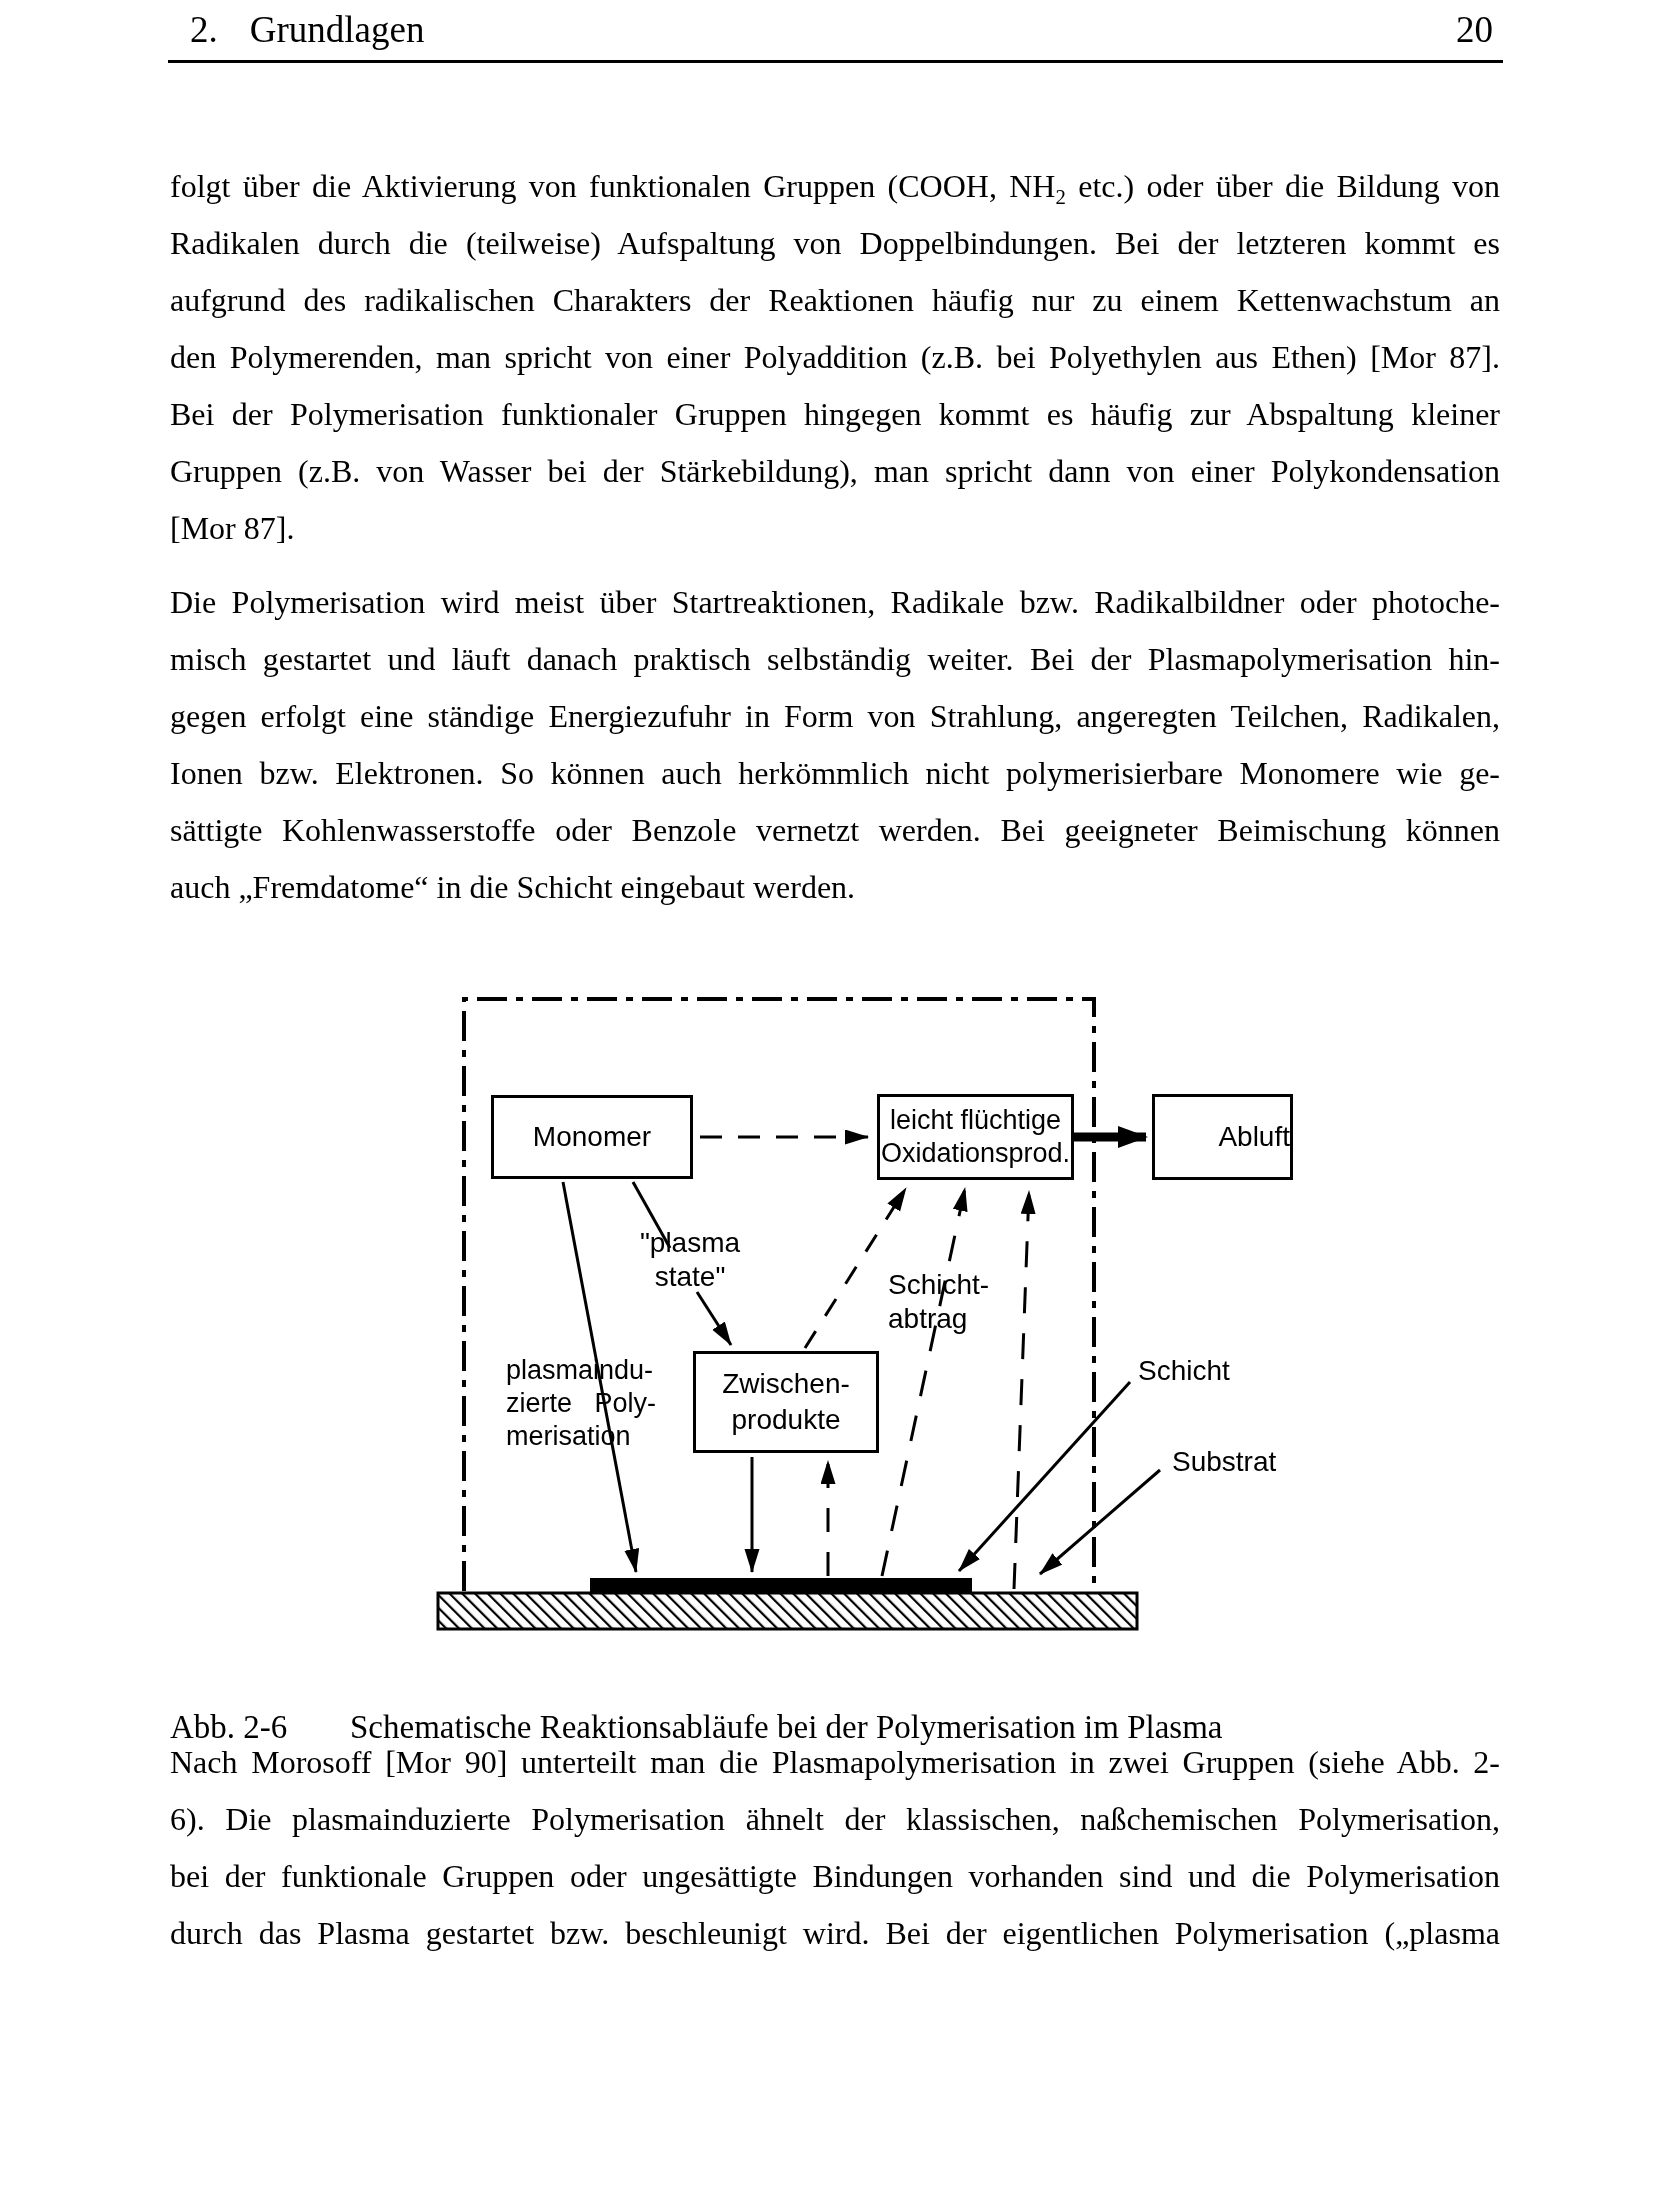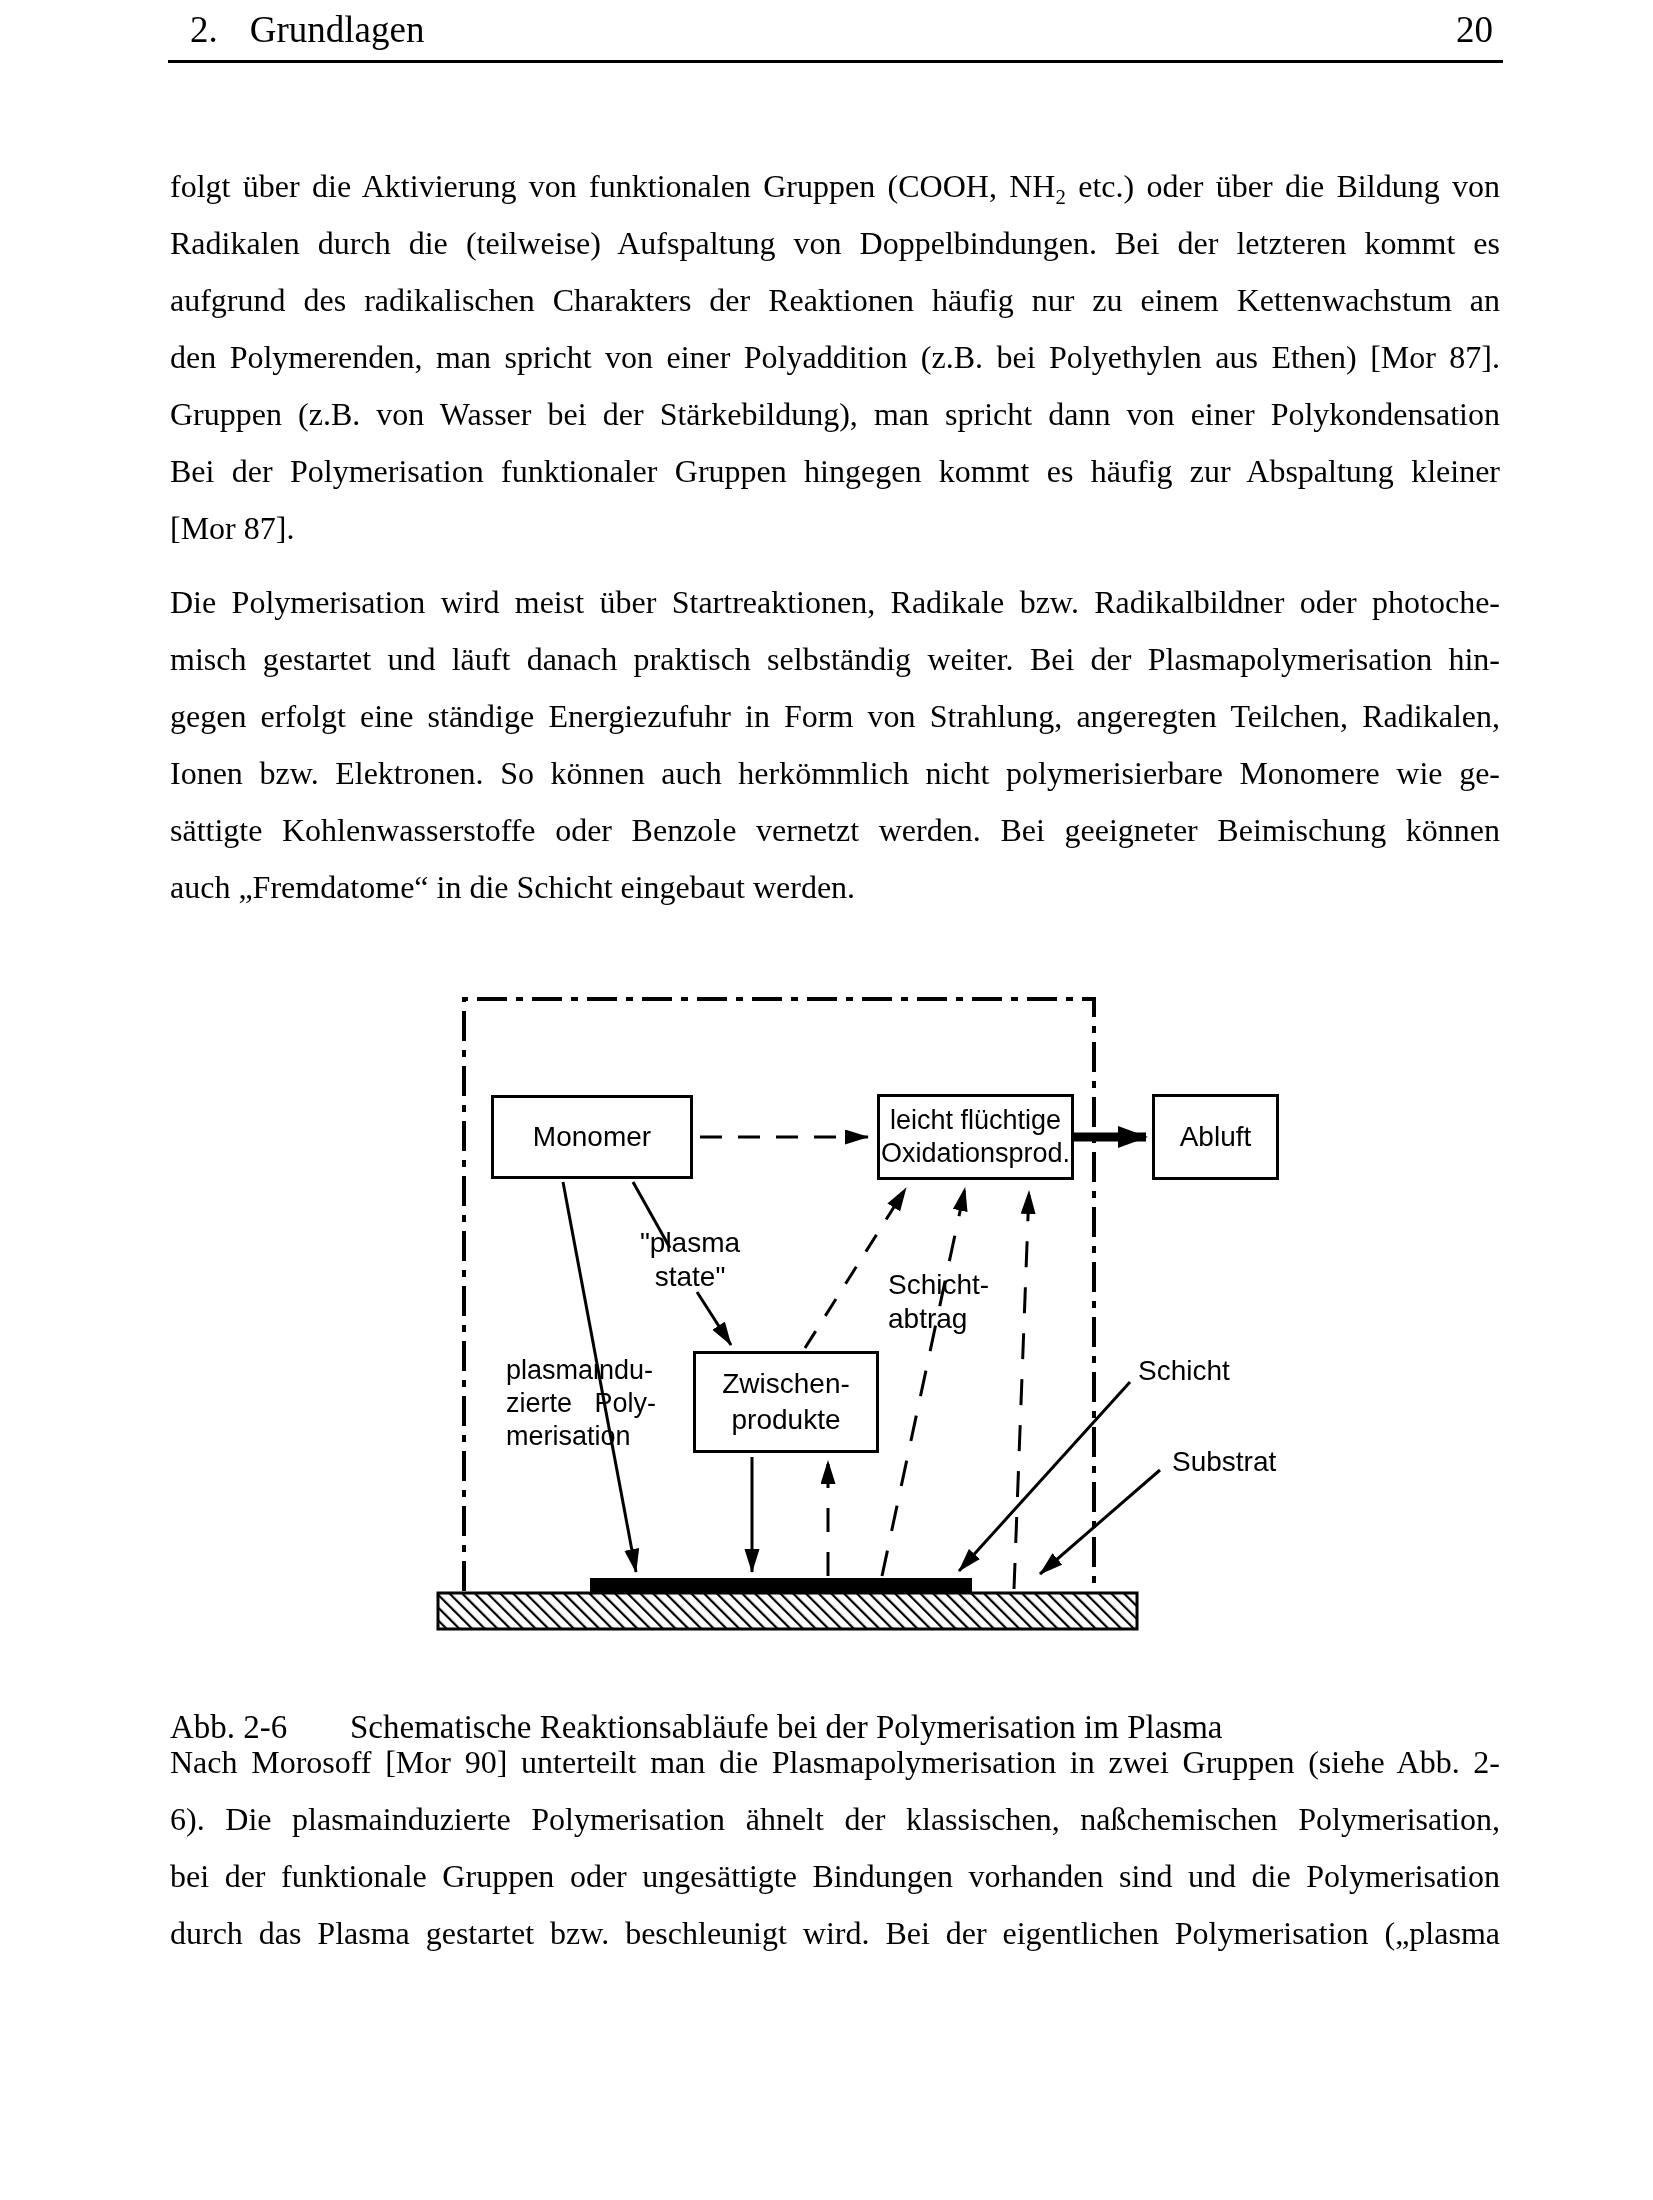--- a/index.html
+++ b/index.html
@@ -29,21 +29,21 @@
   
   #figure{position:absolute;left:420px;top:980px;width:920px;height:680px;font-family:"Liberation Sans", sans-serif;}
   #fig-svg{position:absolute;left:0;top:0;}
   .dbox{
     position:absolute;background:#fff;border:3px solid #000;box-sizing:border-box;
     display:flex;flex-direction:column;justify-content:center;align-items:center;
     font-size:28px;line-height:34px;text-align:center;
   }
   #box-monomer{left:71px;top:115px;width:202px;height:84px;}
   #box-volatile{left:457px;top:114px;width:197px;height:86px;font-size:27px;line-height:33px;}
-  #box-abluft{left:732px;top:114px;width:127px;height:86px;}
+  #box-abluft{left:732px;top:114px;width:141px;height:86px;align-items:flex-end;}
   #box-zwischen{left:273px;top:371px;width:186px;height:102px;font-size:28px;line-height:36px;}
   .dlabel{position:absolute;font-size:28px;line-height:34px;}
   #lbl-plasma-state{left:218px;top:246px;width:104px;text-align:center;}
   #lbl-plasmaind{left:86px;top:374px;width:150px;font-size:27px;line-height:33px;}
   #lbl-plasmaind .jl{text-align:justify;text-align-last:justify;height:33px;overflow:hidden;}
   #lbl-plasmaind .ll{text-align:left;}
   #lbl-schichtabtrag{left:468px;top:288px;width:140px;text-align:left;}
   #lbl-schicht{left:718px;top:374px;}
   #lbl-substrat{left:752px;top:465px;}
 </style>
@@ -59,22 +59,22 @@
     </div>
     <div id="page-num">20</div>
   </div>
   <div id="header-rule"></div>
 
   <div class="para" id="para-0">
       <div class="tline"><span>folgt über die Aktivierung von funktionalen Gruppen (COOH, NH</span><sub>2</sub><span> etc.) oder über die Bildung von</span></div>
       <div class="tline"><span>Radikalen durch die (teilweise) Aufspaltung von Doppelbindungen. Bei der letzteren kommt es</span></div>
       <div class="tline"><span>aufgrund des radikalischen Charakters der Reaktionen häufig nur zu einem Kettenwachstum an</span></div>
       <div class="tline"><span>den Polymerenden, man spricht von einer Polyaddition (z.B. bei Polyethylen aus Ethen) [Mor 87].</span></div>
+      <div class="tline"><span>Bei der Polymerisation funktionaler Gruppen hingegen kommt es häufig zur Abspaltung kleiner</span></div>
       <div class="tline"><span>Gruppen (z.B. von Wasser bei der Stärkebildung), man spricht dann von einer Polykondensation</span></div>
-      <div class="tline"><span>Bei der Polymerisation funktionaler Gruppen hingegen kommt es häufig zur Abspaltung kleiner</span></div>
       <div class="tline ragged"><span>[Mor 87].</span></div>
     </div>
   <div class="para" id="para-1">
       <div class="tline"><span>Die Polymerisation wird meist über Startreaktionen, Radikale bzw. Radikalbildner oder photoche-</span></div>
       <div class="tline"><span>misch gestartet und läuft danach praktisch selbständig weiter. Bei der Plasmapolymerisation hin-</span></div>
       <div class="tline"><span>gegen erfolgt eine ständige Energiezufuhr in Form von Strahlung, angeregten Teilchen, Radikalen,</span></div>
       <div class="tline"><span>Ionen bzw. Elektronen. So können auch herkömmlich nicht polymerisierbare Monomere wie ge-</span></div>
       <div class="tline"><span>sättigte Kohlenwasserstoffe oder Benzole vernetzt werden. Bei geeigneter Beimischung können</span></div>
       <div class="tline ragged"><span>auch „Fremdatome“ in die Schicht eingebaut werden.</span></div>
     </div>

